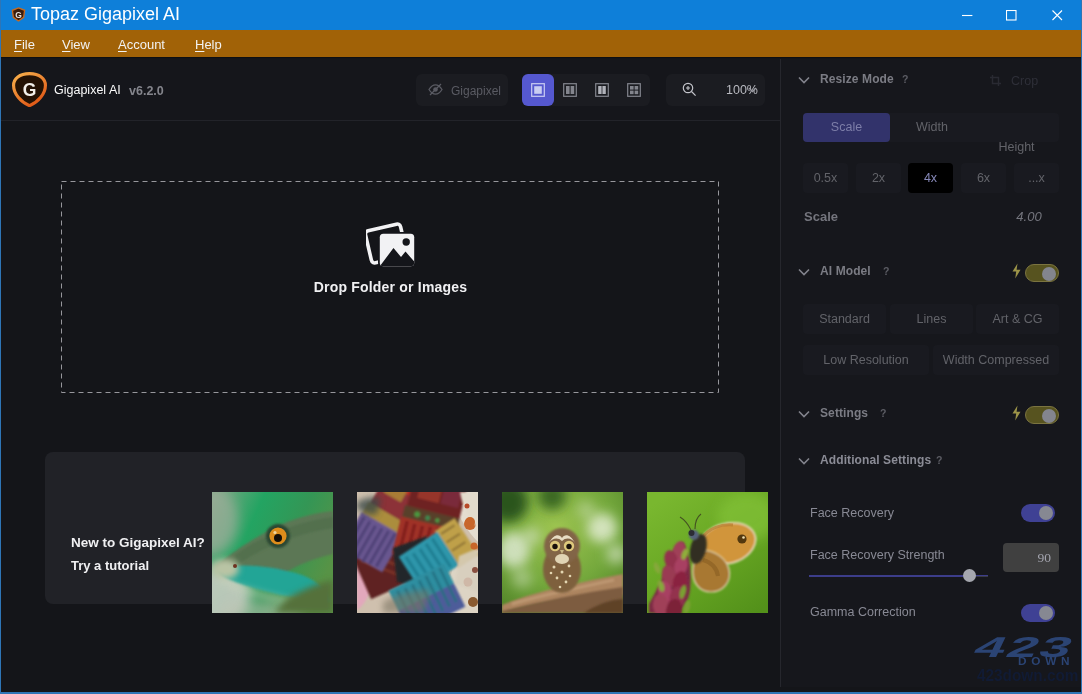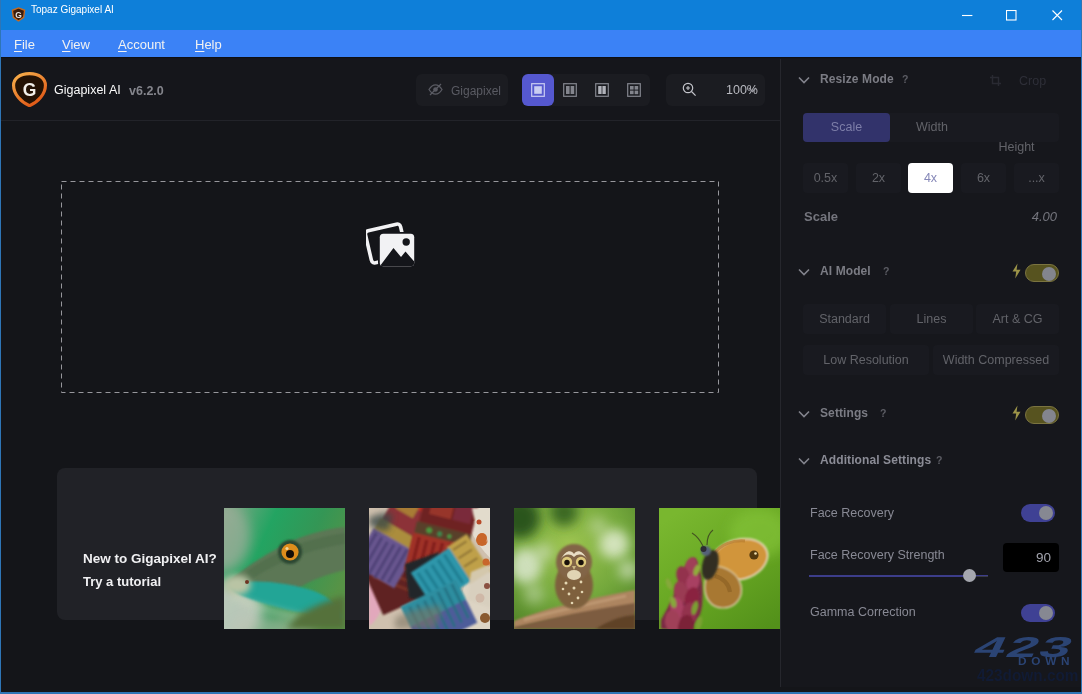--- a/index.html
+++ b/index.html
@@ -2,25 +2,25 @@
 <html><head>
 <meta charset="utf-8">
 <style>
 * { margin:0; padding:0; box-sizing:border-box; }
 html,body { width:1082px; height:694px; overflow:hidden; }
 body { font-family:"Liberation Sans", sans-serif; background:#141519; position:relative; }
 .win { position:absolute; inset:0; border-left:1px solid #2e75b6; border-right:1px solid #2e75b6; border-bottom:2px solid #2e75b6; pointer-events:none; z-index:50; }
 
 .titlebar { position:absolute; left:0; top:0; width:1082px; height:30px; background:#0e7fd9; color:#fff; }
 .titlebar .ticon { position:absolute; left:11px; top:7px; width:15px; height:15px; }
-.titlebar .ttext { position:absolute; left:31px; top:4px; font-size:10px; color:#fff; }
+.titlebar .ttext { position:absolute; left:31px; top:4px; font-size:18px; color:#fff; }
 .wbtn { position:absolute; top:0; width:46px; height:30px; }
 .wbtn svg { position:absolute; left:18px; top:10px; }
 
-.menubar { position:absolute; left:1px; top:30px; width:1080px; height:28px; background:#3b82f6; border-bottom:1px solid #0e0f12;text-align:center; }
+.menubar { position:absolute; left:1px; top:30px; width:1080px; height:28px; background:#a16207; border-bottom:1px solid #0e0f12;text-align:center; }
 .menu-item { position:absolute; top:7px; font-size:13px; color:#f2f2f2; }
 .menu-item u { text-decoration:underline; text-underline-offset:2px; }
 
 .header { position:absolute; left:1px; top:59px; width:779px; height:62px; background:#15161b; border-bottom:1px solid #222329; }
 .logo { position:absolute; left:11px; top:13px; width:35px; height:35px; }
 .appname { position:absolute; left:53px; top:24px; font-size:12.5px; font-weight:normal; color:#fafafa; }
 .appver { position:absolute; left:128px; top:25px; font-size:12.5px; font-weight:bold; color:#84858c; }
 .orig-btn { position:absolute; left:415px; top:15px; width:92px; height:32px; background:#1b1c21; border-radius:6px; color:#5a5b63; font-size:12px; }
 .orig-btn span { position:absolute; left:35px; top:10px; }
 .viewgroup { position:absolute; left:521px; top:15px; width:128px; height:32px; background:#1b1c21; border-radius:6px; }
@@ -28,35 +28,35 @@
 .vbtn.sel { background:#5558cf; border-radius:6px; }
 .zoomctl { position:absolute; left:665px; top:15px; width:99px; height:32px; background:#1b1c21; border-radius:6px; }
 .zoomctl .ztext { position:absolute; left:60px; top:9px; font-size:12.5px; color:#b9bac0; }
 
 .main { position:absolute; left:1px; top:122px; width:779px; height:565px; background:#141519; }
 
 .dropicon { position:absolute; left:365px; top:100px; width:52px; height:49px; }
 .droptext { position:absolute; top:157px; width:779px; text-align:center; font-size:14px; font-weight:bold; color:#f0f0f2; letter-spacing:0.2px; }
 .browse { position:absolute; left:321px; top:189px; width:140px; height:30px; background:#6a6cf0; border-radius:5px; color:#fff; font-size:12px; text-align:center; line-height:30px; }
 
-.tutorial { position:absolute; left:56px; top:330px; width:700px; height:152px; background:#212227; border-radius:8px;margin-top:16px; }
+.tutorial { position:absolute; left:44px; top:330px; width:700px; height:152px; background:#212227; border-radius:8px; }
 .tut-t1 { position:absolute; left:26px; top:83px; font-size:13.5px; font-weight:bold; color:#f0f0f2; }
 .tut-t2 { position:absolute; left:26px; top:106px; font-size:13px; font-weight:bold; color:#f0f0f2; }
 .thumb { position:absolute; top:40px; width:121px; height:121px; overflow:hidden; }
 
 .sidebar { position:absolute; left:780px; top:59px; width:301px; height:628px; background:#16171c; border-left:1px solid #26272d; }
 .dim { position:absolute; left:0; top:0; width:301px; }
 .sec-head { position:absolute; font-size:12px; font-weight:bold; color:#7b7c84; letter-spacing:0.1px; }
 .chev { position:absolute; width:12px; height:8px; }
 .qmark { position:absolute; font-size:10.5px; font-weight:bold; color:#5c5d64; }
 .sgroup3 { position:absolute; left:22px; width:256px; height:29px; background:#191a20; border-radius:4px; }
 .sbtn { position:absolute; top:0; height:29px; font-size:12.5px; color:#626369; text-align:center; line-height:29px; }
 .sbtn.sel { background:#32336b; border-radius:4px; color:#7d7ea8; }
 .mini-btn { position:absolute; height:30px; background:#191a20; border-radius:4px; font-size:12.5px; color:#626369; text-align:center; line-height:30px; }
-.mini-btn.sel { background:#ffffff; color:#8688b8; }
+.mini-btn.sel { background:#000000; color:#8688b8; }
 .toggle { position:absolute; width:34px; height:18px; border-radius:9px; }
 .knob { position:absolute; top:2px; width:14px; height:14px; border-radius:50%; background:#8d8f98; }
 .label { position:absolute; font-size:12.5px; color:#888994; }
 </style>
 </head>
 <body>
 <div class="win"></div>
 
 <div class="titlebar">
   <svg class="ticon" viewBox="0 0 16 16">
@@ -164,20 +164,21 @@
         </clipPath>
       </defs>
     <rect x="2" y="5" width="36" height="33" rx="3.5" fill="none" stroke="#f2f2f4" stroke-width="3.6" transform="rotate(-13 20 21.5)"></rect>
     <rect x="12" y="10" width="38" height="36" rx="5" fill="#14151a"></rect>
     <rect x="13.8" y="11.8" width="34.4" height="32.4" rx="3.5" fill="#f2f2f4"></rect>
     <circle cx="40.2" cy="20" r="3.7" fill="#14151a"></circle>
     <g clip-path="url(#icr)">
         <path d="M13.8 44.2 L27.5 26 L35 35 L39.5 29.6 L48.2 39.5 L48.2 44.2 Z" fill="#14151a"></path>
       </g>
   </svg>
+  <div class="droptext">Drop Folder or Images</div>
   <div class="tutorial">
     <div class="tut-t1">New to Gigapixel AI?</div>
     <div class="tut-t2">Try a tutorial</div>
     <div class="thumb" style="left:167px;" id="th1"><svg width="121" height="121" viewBox="0 0 121 121">
       <defs>
         <linearGradient id="lzg" x1="0" y1="0.1" x2="1" y2="0.55">
               <stop offset="0" stop-color="#7aa682"></stop>
               <stop offset="0.33" stop-color="#23a462"></stop>
               <stop offset="0.66" stop-color="#349655"></stop>
               <stop offset="1" stop-color="#579346"></stop>
@@ -348,33 +349,33 @@
 
   <div class="dim">
     <svg class="chev" style="left:17px;top:17px;" viewBox="0 0 12 8">
         <path d="M1 1.5 L6 6.5 L11 1.5" fill="none" stroke="#82838c" stroke-width="1.6"></path>
       </svg>
     <div class="sec-head" style="left:39px;top:13px;">Resize Mode</div>
     <div class="qmark" style="left:121px;top:14px;">?</div>
     <svg style="position:absolute;left:208px;top:15px;opacity:0.55;" width="13" height="13" viewBox="0 0 13 13">
         <path d="M3.5 1 V9.5 H12 M1 3.5 H9.5 V12" fill="none" stroke="#3a3b44" stroke-width="1.4"></path>
       </svg>
-    <div style="position:absolute;left:238px;top:15px;font-size:12.5px;color:#2e2f38;">Crop</div>
+    <div style="position:absolute;left:230px;top:15px;font-size:12.5px;color:#2e2f38;">Crop</div>
     <div class="sgroup3" style="top:54px;">
       <div class="sbtn sel" style="left:0;width:87px;">Scale</div>
       <div class="sbtn" style="left:87px;width:84px;">Width</div>
       <div class="sbtn" style="left:171px;width:85px;margin-top:20px;">Height</div>
     </div>
     <div class="mini-btn" style="left:22px;top:104px;width:45px;">0.5x</div>
     <div class="mini-btn" style="left:75px;top:104px;width:45px;">2x</div>
     <div class="mini-btn sel" style="left:127px;top:104px;width:45px;">4x</div>
     <div class="mini-btn" style="left:180px;top:104px;width:45px;">6x</div>
     <div class="mini-btn" style="left:233px;top:104px;width:45px;">...x</div>
     <div class="label" style="left:23px;top:150px;font-size:13px;font-weight:bold;color:#74757d;">Scale</div>
-    <div class="label" style="left:220px;top:150px;width:56px;font-size:13px;text-align:right;font-style:italic;color:#74757d;">4.00</div>
+    <div class="label" style="left:220px;top:150px;width:56px;font-size:13px;text-align:center;font-style:italic;color:#74757d;">4.00</div>
   </div>
 
   <div class="dim">
     <svg class="chev" style="left:17px;top:209px;" viewBox="0 0 12 8">
         <path d="M1 1.5 L6 6.5 L11 1.5" fill="none" stroke="#82838c" stroke-width="1.6"></path>
       </svg>
     <div class="sec-head" style="left:39px;top:205px;">AI Model</div>
     <div class="qmark" style="left:102px;top:206px;">?</div>
     <svg style="position:absolute;left:230px;top:204px;" width="11" height="16" viewBox="0 0 11 16">
         <path d="M6.5 0.5 L1.5 8.5 H5.2 L4.2 15.5 L9.5 6.8 H5.6 Z" fill="#9c9448"></path>
@@ -409,21 +410,21 @@
       </svg>
     <div class="sec-head" style="left:39px;top:394px;color:#8b8c96;">Additional Settings</div>
     <div class="qmark" style="left:155px;top:395px;">?</div>
 
     <div class="label" style="left:29px;top:447px;">Face Recovery</div>
     <div class="toggle" style="left:240px;top:445px;background:#3f4194;">
         <div class="knob" style="left:18px;background:#868892;"></div>
       </div>
 
     <div class="label" style="left:29px;top:489px;">Face Recovery Strength</div>
-    <div style="position:absolute;left:222px;top:484px;width:56px;height:29px;background:#000000;border-radius:4px;">
+    <div style="position:absolute;left:222px;top:484px;width:56px;height:29px;background:#404040;border-radius:4px;font-family:Liberation Serif, serif;">
       <div style="position:absolute;right:8px;top:7px;font-size:13.5px;color:#a2a3ad;">90</div>
     </div>
     <div style="position:absolute;left:28px;top:516px;width:179px;height:2px;background:#3c3d8a;"></div>
     <div style="position:absolute;left:195px;top:517px;width:12px;height:1px;background:#3a3b45;"></div>
     <div style="position:absolute;left:182px;top:510px;width:13px;height:13px;border-radius:50%;background:#a5a7ae;"></div>
 
     <div class="label" style="left:29px;top:546px;">Gamma Correction</div>
     <div class="toggle" style="left:240px;top:545px;background:#3f4194;">
         <div class="knob" style="left:18px;background:#868892;"></div>
       </div>

